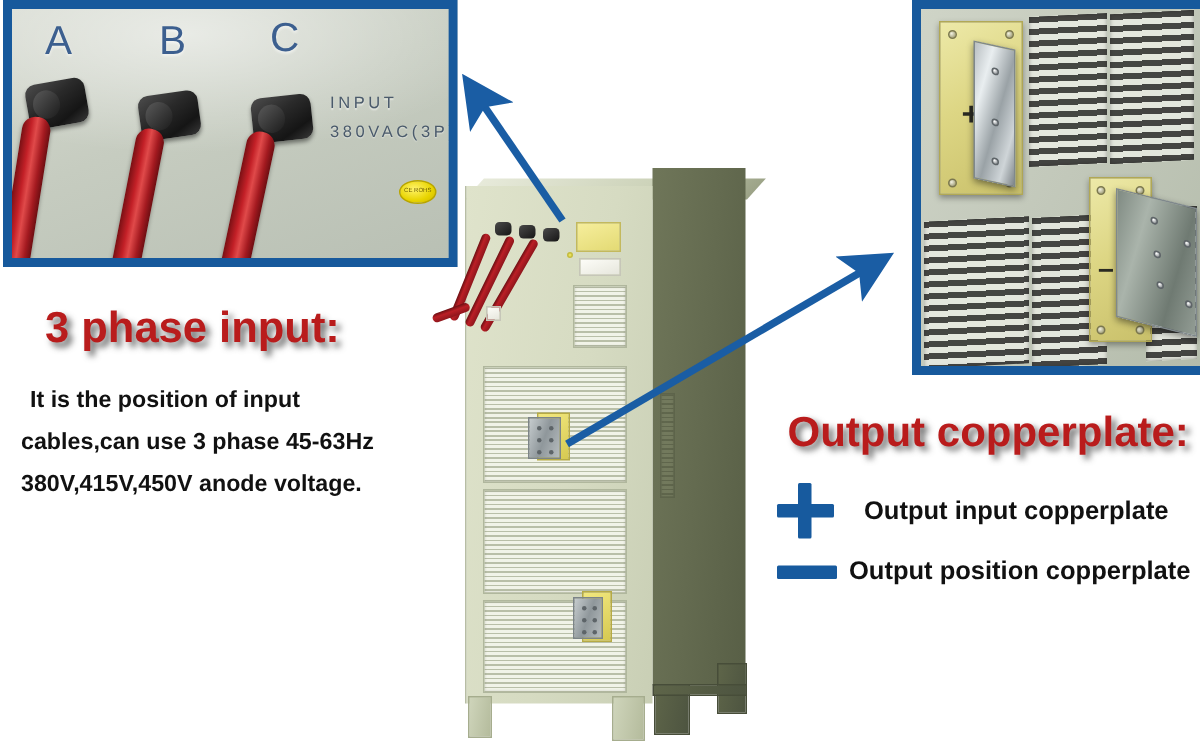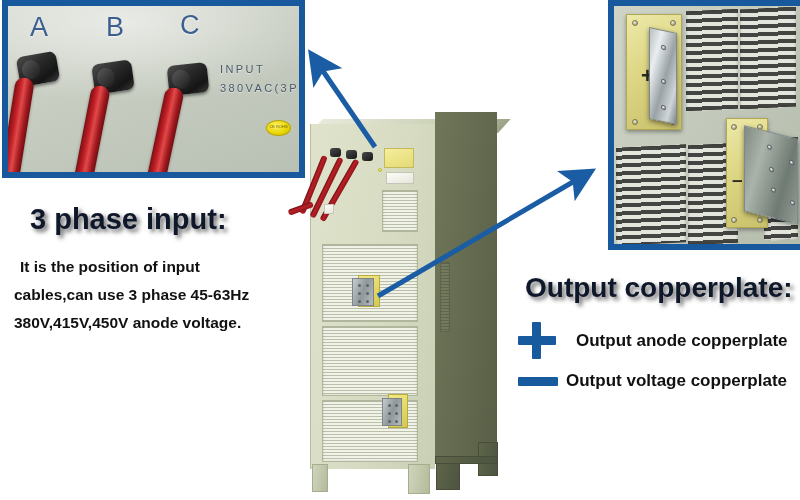--- a/index.html
+++ b/index.html
@@ -184,21 +184,21 @@
   .dev-dot {
     position:absolute; width:4px; height:4px; border-radius:50%;
     background:#e8e05a; border:1px solid #c4bb3f;
   }
 
   
   #arrows { position:absolute; left:0; top:0; width:800px; height:500px; pointer-events:none; }
 
   
   .head {
-    position:absolute; font-weight:bold; color:#0f172a;
+    position:absolute; font-weight:bold; color:#b91c1c;
     font-family:"Liberation Sans", sans-serif; white-space:nowrap;
     text-shadow:3px 3px 4px rgba(60,60,60,.75);
   }
   #head-input  { left:30px;  top:203px; font-size:29px; }
   #head-output { left:525px; top:272px; font-size:28px; }
 
   .body-line {
     position:absolute; font-weight:bold; color:#111;
     font-family:"Liberation Sans", sans-serif; font-size:15.5px; white-space:nowrap;
   }
@@ -356,21 +356,21 @@
 <div class="body-line" id="ln2">cables,can use 3 phase 45-63Hz</div>
 <div class="body-line" id="ln3">380V,415V,450V anode voltage.</div>
 
 <div class="head" id="head-output">Output copperplate:</div>
 
 <div class="legend-row" id="row-anode">
   <div class="sym">
     <div class="sym-plus-h"></div>
       <div class="sym-plus-v"></div>
   </div>
-  <div class="legend-text" id="txt-anode">Output anode copperplate</div>
+  <div class="legend-text" id="txt-anode">Output input copperplate</div>
 </div>
 
 <div class="legend-row" id="row-cathode">
   <div class="sym">
     <div class="sym-minus"></div>
   </div>
-  <div class="legend-text" id="txt-cathode">Output voltage copperplate</div>
+  <div class="legend-text" id="txt-cathode">Output position copperplate</div>
 </div>
 
 </body></html>

